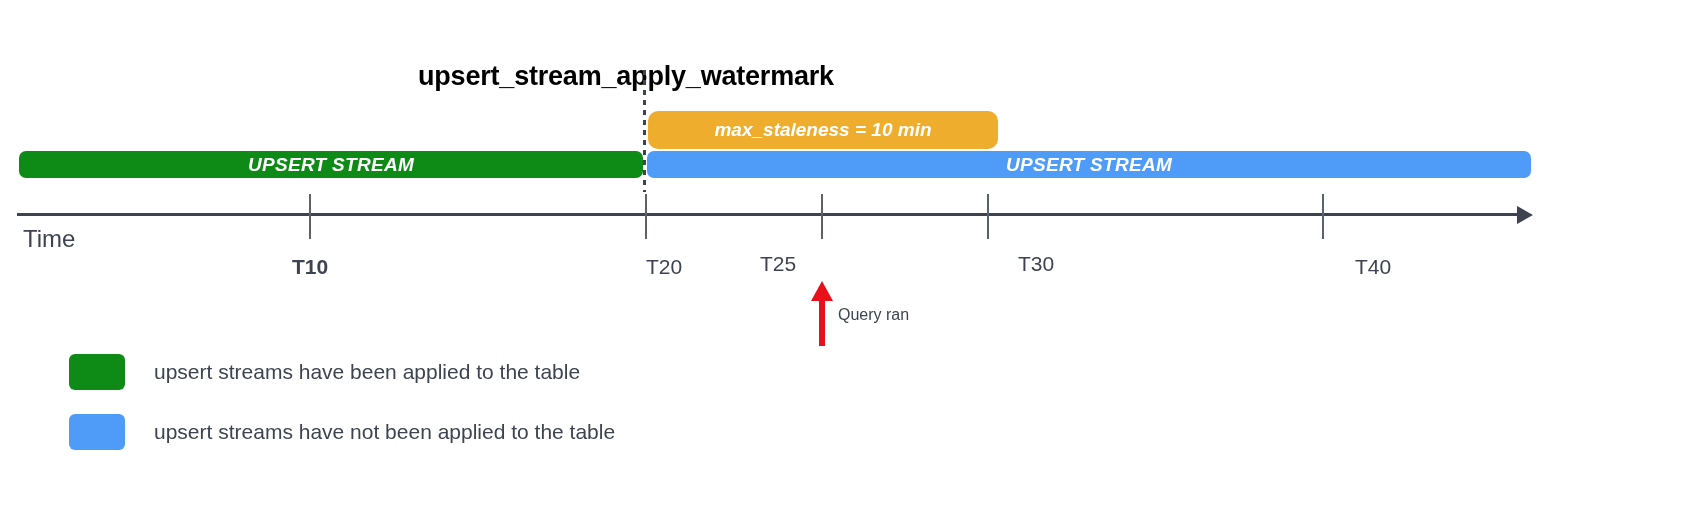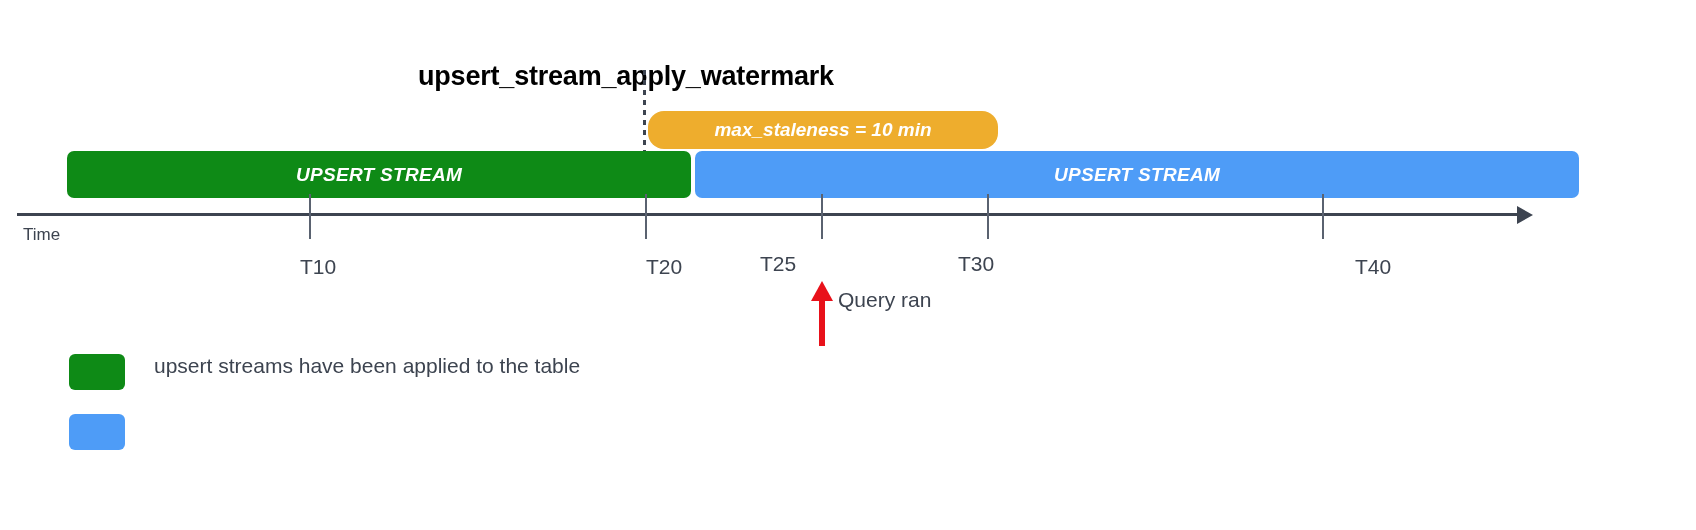--- a/index.html
+++ b/index.html
@@ -44,43 +44,42 @@
   }
 
   
   .staleness-badge {
     position: absolute;
     left: 648px;
     top: 111px;
     width: 350px;
     height: 38px;
     background: #eead2d;
-    border-radius: 16px;
+    border-radius: 10px;
     display: flex;
     align-items: center;
     justify-content: center;
   }
   .staleness-badge .label {
     font-size: 19px;
     font-weight: bold;
     font-style: italic;
     color: #ffffff;
     white-space: nowrap;
   }
 
   
   .bar {
     position: absolute;
     top: 151px;
-    height: 47px;
+    height: 27px;
     border-radius: 7px;
     display: flex;
     align-items: center;
     justify-content: center;
-    margin-left: 48px;
   }
   .bar .label {
     font-size: 19px;
     font-weight: bold;
     font-style: italic;
     color: #ffffff;
     letter-spacing: 0.3px;
     white-space: nowrap;
   }
   .bar-applied {
@@ -110,21 +109,21 @@
     width: 0;
     height: 0;
     border-top: 9px solid transparent;
     border-bottom: 9px solid transparent;
     border-left: 16px solid #3d4450;
   }
   .time-label {
     position: absolute;
     left: 23px;
     top: 225px;
-    font-size: 17px;
+    font-size: 24px;
     color: #3d4450;
     text-align: right;
   }
 
   .tick {
     position: absolute;
     top: 194px;
     width: 2px;
     height: 45px;
     background: #5a6270;
@@ -153,35 +152,35 @@
     top: 281px;
     width: 0;
     height: 0;
     border-left: 11px solid transparent;
     border-right: 11px solid transparent;
     border-bottom: 20px solid #e8111a;
   }
   .query-label {
     position: absolute;
     left: 838px;
-    top: 288px;
-    font-size: 21px;
+    top: 306px;
+    font-size: 16px;
     color: #3d4450;
     white-space: nowrap;
   }
 
   
   .legend {
     position: absolute;
     left: 69px;
     top: 354px;
   }
   .legend-row {
     display: flex;
-    align-items: flex-start;
+    align-items: center;
     height: 36px;
     margin-bottom: 24px;
   }
   .legend-swatch {
     width: 56px;
     height: 36px;
     border-radius: 6px;
     flex: 0 0 auto;
   }
   .legend-text {
@@ -210,41 +209,42 @@
 
   <div class="bar bar-pending">
     <span class="label">UPSERT STREAM</span>
   </div>
 
   <div class="axis-line"></div>
   <div class="axis-arrow"></div>
   <div class="time-label">Time</div>
 
   <div class="tick" style="left:309px;"></div>
-  <div class="tick-label" style="left:318px;">T10</div>
+  <div class="tick-label" style="left:310px;font-weight:bold;">T10</div>
 
   <div class="tick" style="left:645px;"></div>
   <div class="tick-label" style="left:664px;">T20</div>
 
   <div class="tick" style="left:821px;"></div>
   <div class="tick-label" style="left:778px; top:252px;">T25</div>
 
   <div class="tick" style="left:987px;"></div>
-  <div class="tick-label" style="left:976px; top:252px;">T30</div>
+  <div class="tick-label" style="left:1036px; top:252px;">T30</div>
 
   <div class="tick" style="left:1322px;"></div>
   <div class="tick-label" style="left:1373px;">T40</div>
 
   <div class="query-arrow-shaft"></div>
   <div class="query-arrow-head"></div>
   <div class="query-label">Query ran</div>
 
   <div class="legend">
     <div class="legend-row">
       <div class="legend-swatch" style="background:#0e8a16;"></div>
       <div class="legend-text">upsert streams have been applied to the table</div>
     </div>
     <div class="legend-row">
       <div class="legend-swatch" style="background:#4e9cf7;"></div>
+      <div class="legend-text">upsert streams have not been applied to the table</div>
     </div>
   </div>
 
 </div>
 
 </body></html>

